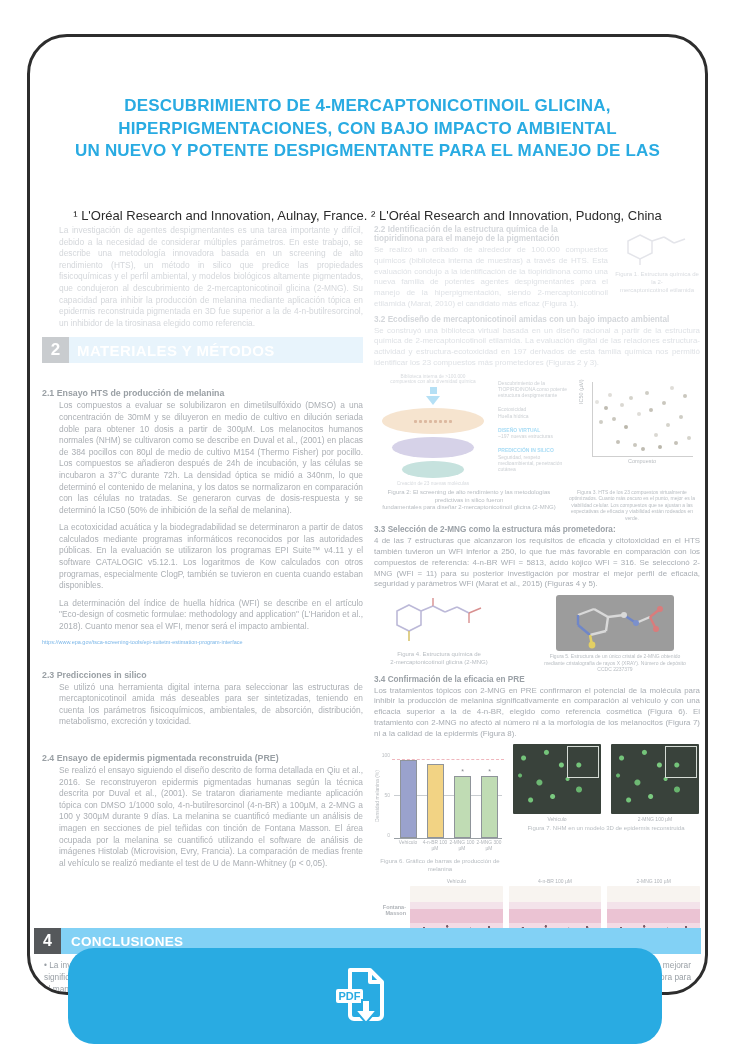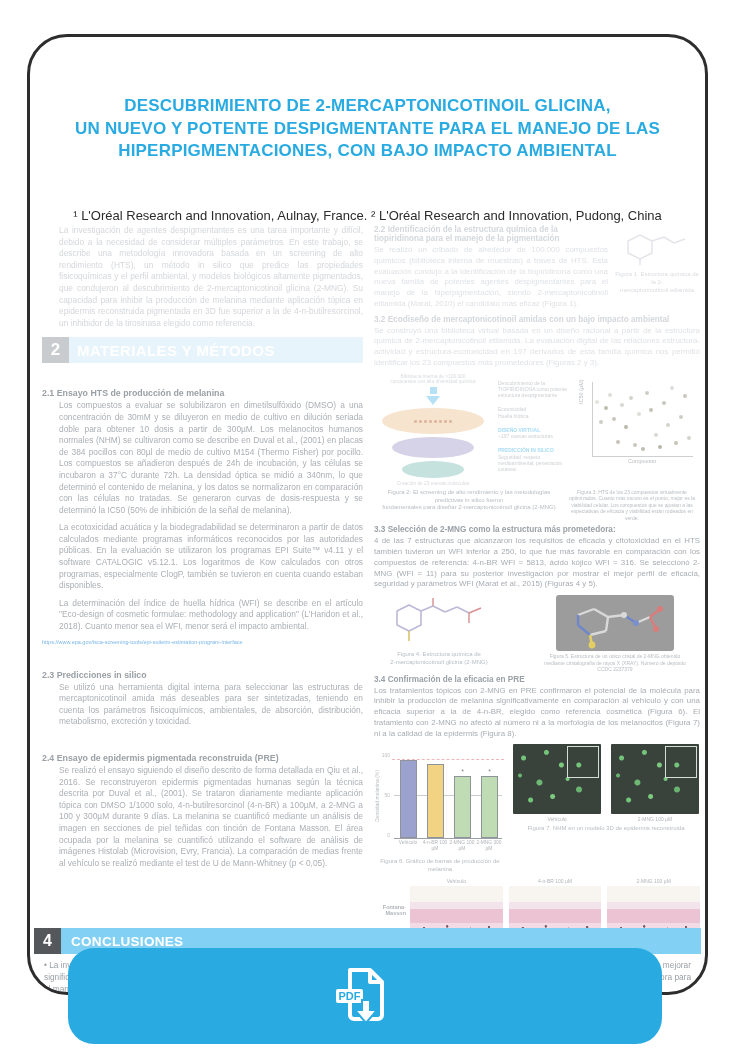--- a/index.html
+++ b/index.html
@@ -149,23 +149,23 @@
 
   svg text{font-family:"Liberation Sans",sans-serif;}
 </style>
 </head>
 <body>
 
 <div class="card">
 <div class="card-inner">
 
   <div class="title">
-    <div>DESCUBRIMIENTO DE 2-MERCAPTONICOTINOIL GLICINA,</div>
+    <div>DESCUBRIMIENTO DE 4-MERCAPTONICOTINOIL GLICINA,</div>
+    <div>HIPERPIGMENTACIONES, CON BAJO IMPACTO AMBIENTAL</div>
     <div>UN NUEVO Y POTENTE DESPIGMENTANTE PARA EL MANEJO DE LAS</div>
-    <div>HIPERPIGMENTACIONES, CON BAJO IMPACTO AMBIENTAL</div>
   </div>
   <div class="affil">¹ L'Oréal Research and Innovation, Aulnay, France. ² L'Oréal Research and Innovation, Pudong, China</div>
 
   <div class="colL">
     <p class="p intro">La investigación de agentes despigmentantes es una tarea importante y difícil, debido a la necesidad de considerar múltiples parámetros. En este trabajo, se describe una metodología innovadora basada en un screening de alto rendimiento (HTS), un método in silico que predice las propiedades fisicoquímicas y el perfil ambiental, y modelos biológicos altamente pigmentados, que condujeron al descubrimiento de 2-mercaptonicotinoil glicina (2-MNG). Su capacidad para inhibir la producción de melanina mediante aplicación tópica en epidermis reconstruida pigmentada en 3D fue superior a la de 4-n-butilresorcinol, un inhibidor de la tirosinasa elegido como referencia.</p>
 
     <div class="sechead">
       <div class="secnum">2</div>
       <div class="sectitle">MATERIALES Y MÉTODOS</div>
     </div>

